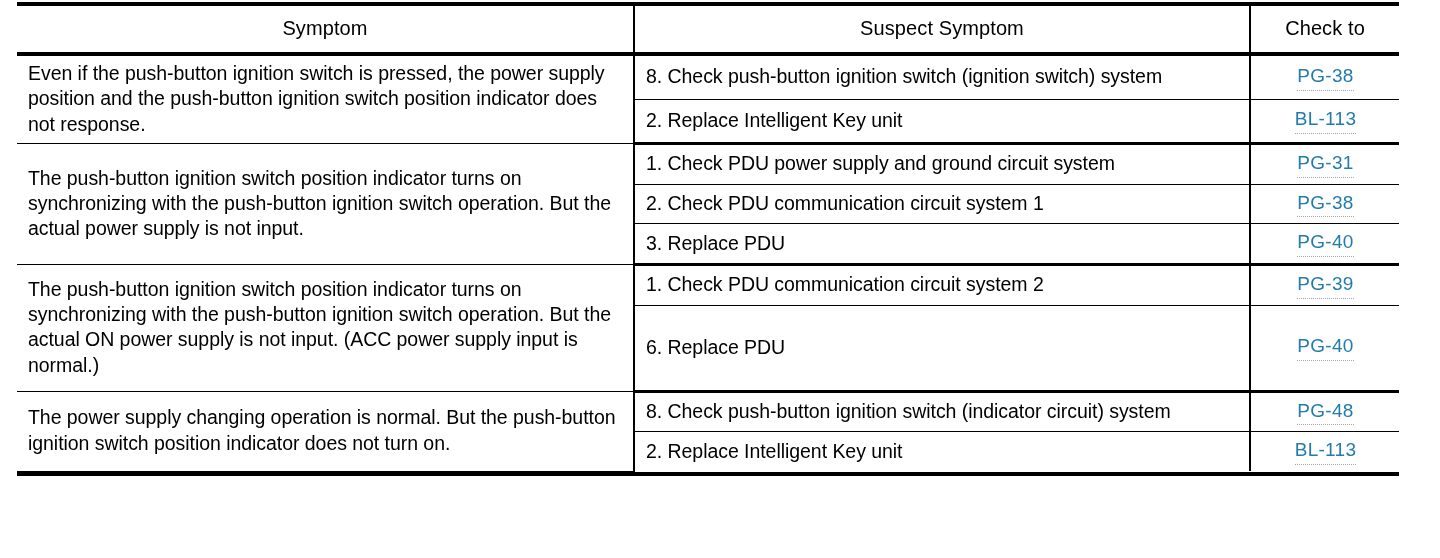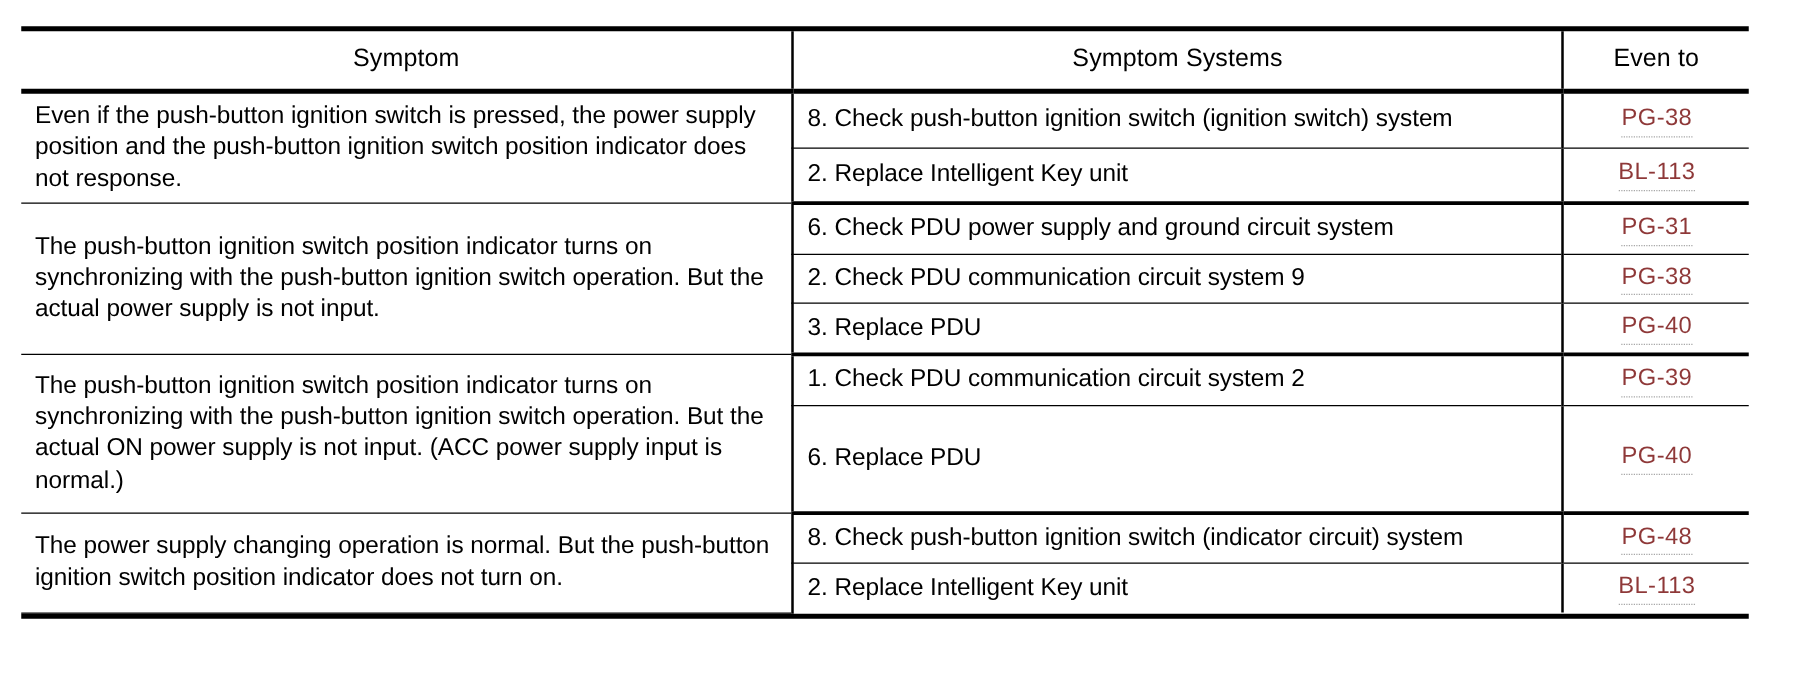--- a/index.html
+++ b/index.html
@@ -20,21 +20,21 @@
     position: relative;
     width: 1440px;
     height: 558px;
     background: #ffffff;
   }
 
   
   .dtc-wrap {
     position: absolute;
     left: 17px;
-    top: 21px;
+    top: 2px;
     width: 1382px;
     border-top: 4px solid #000;
     border-bottom: 4px solid #000;
     box-sizing: border-box;
   }
 
   table.dtc {
     border-collapse: collapse;
     table-layout: fixed;
     width: 1382px;
@@ -87,21 +87,21 @@
 
   td.ref {
     text-align: center;
     padding-left: 4px;
     padding-right: 4px;
   }
 
   
   .reflink {
     display: inline-block;
-    color: #7f1d1d;
+    color: #0369a1;
     font-size: 19px;
     letter-spacing: 0.3px;
     border-bottom: 1px dotted #9c9c9c;
     padding-bottom: 1px;
     text-decoration: none;
     opacity: 0.88;
   }
 </style>
 </head>
 <body>
@@ -110,49 +110,49 @@
   <div class="dtc-wrap">
     <table class="dtc">
       <colgroup>
         <col class="c-sym">
           <col class="c-sus">
           <col class="c-ref">
       </colgroup>
       <thead>
         <tr>
           <th>Symptom</th>
-          <th>Symptom Systems</th>
-          <th>Even to</th>
+          <th>Suspect Symptom</th>
+          <th>Check to</th>
         </tr>
       </thead>
       <tbody>
 
         <tr>
           <td class="sym" rowspan="2">Even if the push-button ignition switch is pressed, the power supply position and the push-button ignition switch position indicator does not response.</td>
           <td class="sus">8. Check push-button ignition switch (ignition switch) system</td>
           <td class="ref">
             <span class="reflink">PG-38</span>
           </td>
         </tr>
         <tr class="grp-end">
           <td class="sus">2. Replace Intelligent Key unit</td>
           <td class="ref">
             <span class="reflink">BL-113</span>
           </td>
         </tr>
 
         <tr>
           <td class="sym" rowspan="3">The push-button ignition switch position indicator turns on synchronizing with the push-button ignition switch operation. But the actual power supply is not input.</td>
-          <td class="sus">6. Check PDU power supply and ground circuit system</td>
+          <td class="sus">1. Check PDU power supply and ground circuit system</td>
           <td class="ref">
             <span class="reflink">PG-31</span>
           </td>
         </tr>
         <tr>
-          <td class="sus">2. Check PDU communication circuit system 9</td>
+          <td class="sus">2. Check PDU communication circuit system 1</td>
           <td class="ref">
             <span class="reflink">PG-38</span>
           </td>
         </tr>
         <tr class="grp-end">
           <td class="sus">3. Replace PDU</td>
           <td class="ref">
             <span class="reflink">PG-40</span>
           </td>
         </tr>

